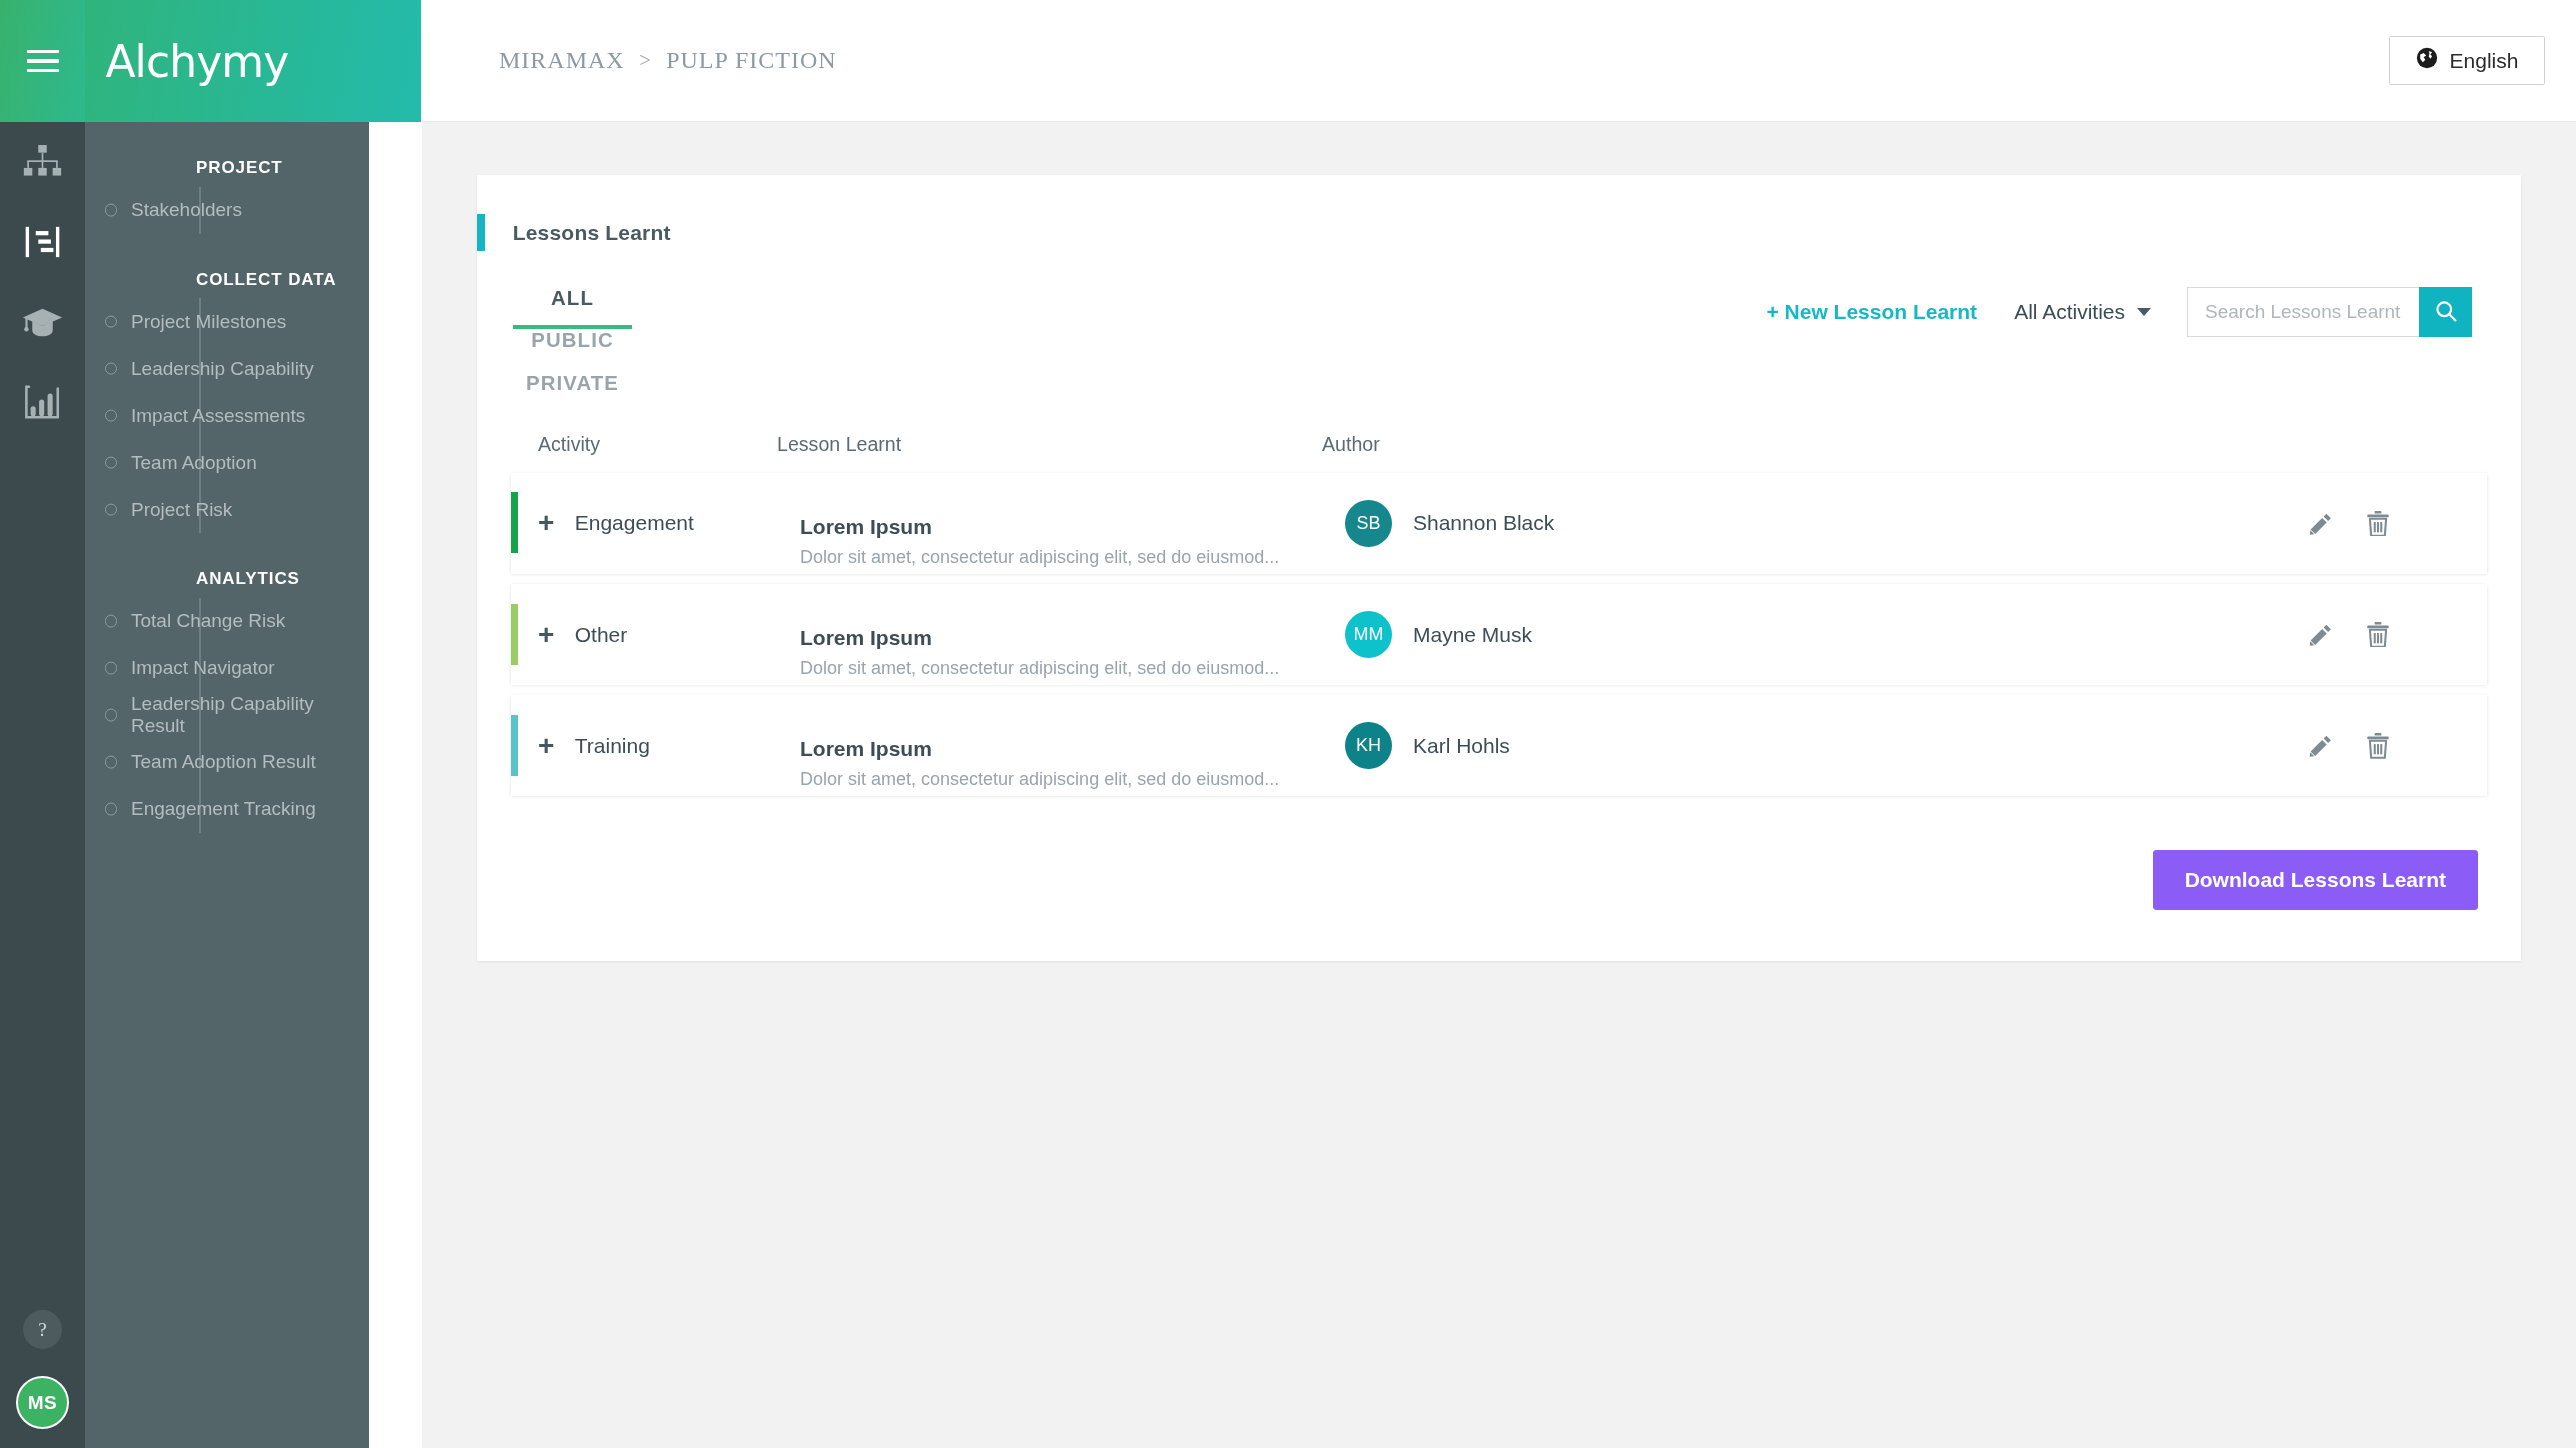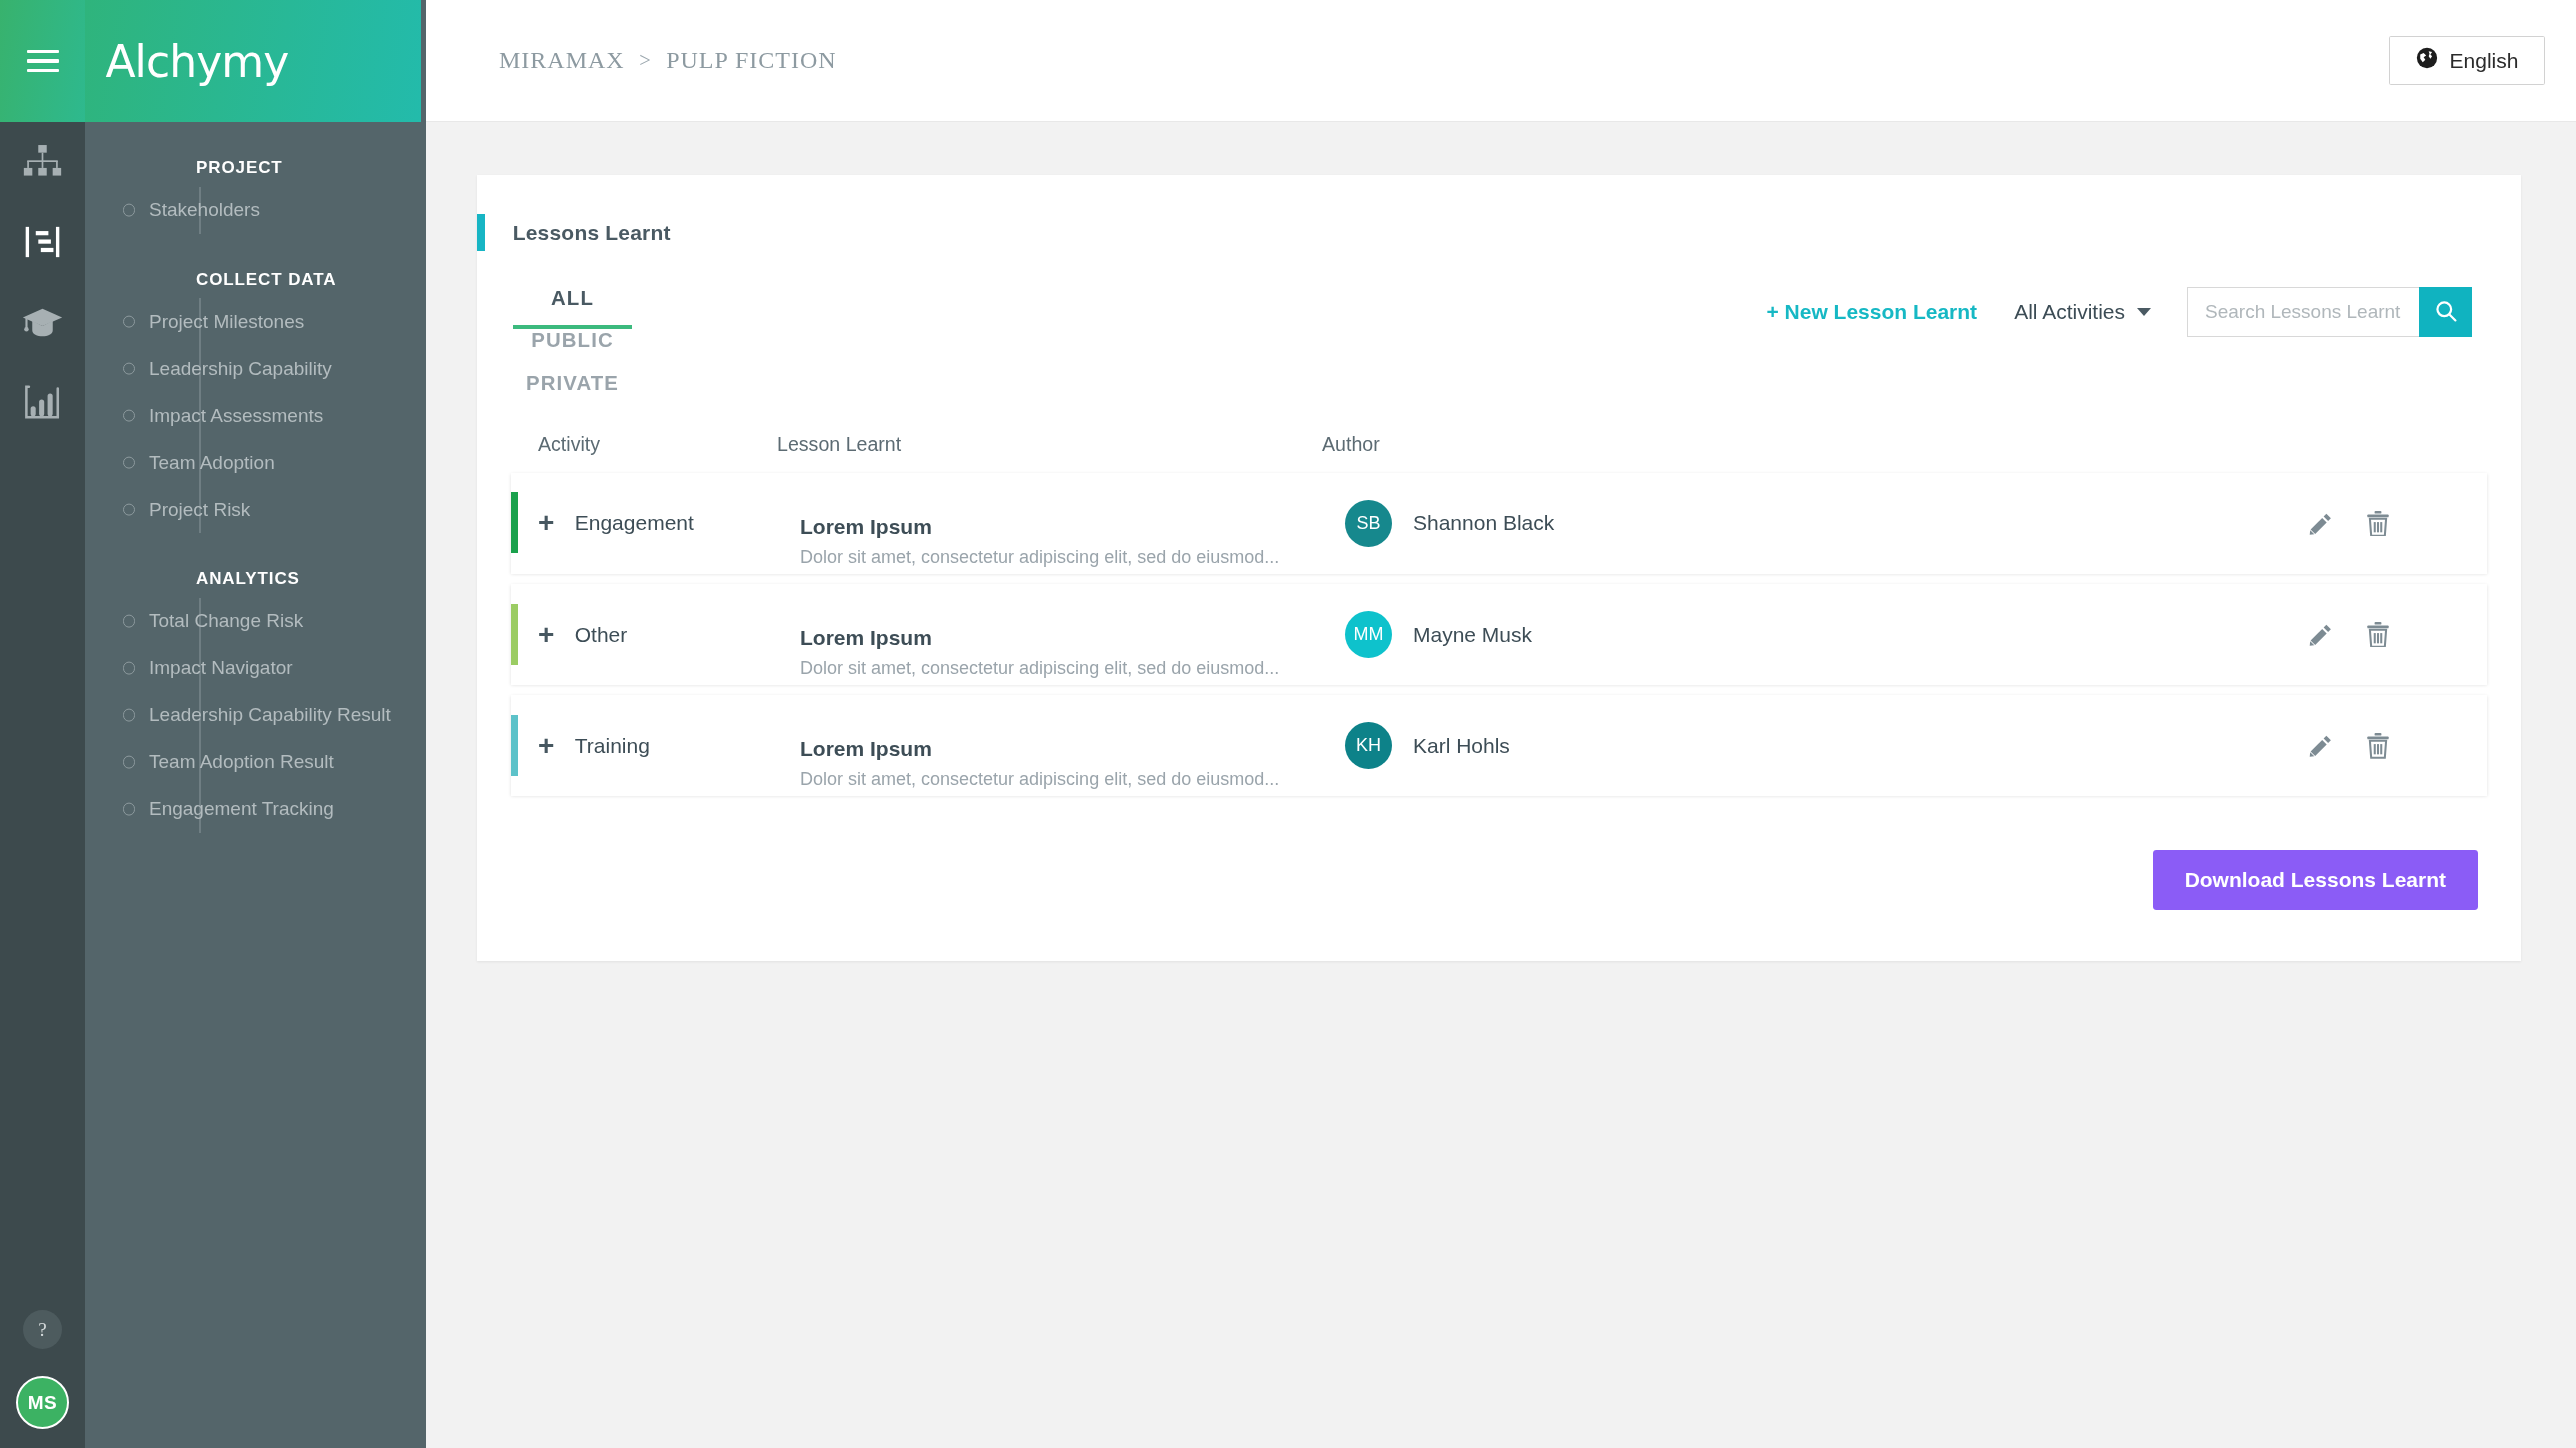--- a/index.html
+++ b/index.html
@@ -49,41 +49,41 @@
     width: 53px; height: 53px; border-radius: 50%;
     background: #3cb263; border: 2.6px solid #ffffff;
     color: #ffffff; font-size: 19px; font-weight: 600;
     display: flex; align-items: center; justify-content: center;
     margin: 0 auto; cursor: pointer; letter-spacing: 0.4px;
   }
 
   
   .nav-panel {
     position: absolute; left: 85px; top: 0;
-    width: 341px; height: 1448px;
+    width: 284px; height: 1448px;
     background: #54656a;
     z-index: 2;
   }
   .nav-logo {
     height: 122px; width: 336px;
     background: linear-gradient(100deg, #2fb47c 0%, #23bbab 100%);
     display: flex; align-items: center;
     padding-left: 20.4px;
   }
   .logo-text {
     color: #ffffff; font-size: 44px; font-weight: 500;
     letter-spacing: -0.9px; font-family: "DejaVu Sans", sans-serif;
   }
   .nav-body { padding: 36px 0 0 0; }
   .nav-section-title {
     color: #ffffff; font-size: 17px; font-weight: 700;
     letter-spacing: 0.9px; padding: 0 0 0 111px; margin-bottom: 8.5px;
   }
   .nav-section + .nav-section { margin-top: 36px; }
-  .nav-items { position: relative; padding-left: 64px; }
+  .nav-items { position: relative; padding-left: 46px; }
   .nav-items::before {
     content: ""; position: absolute;
     left: 114px; top: 0; bottom: 0; width: 1.7px;
     background: #6f7e83;
   }
   .nav-item {
     position: relative; height: 47px;
     display: flex; align-items: center;
     color: #b3bcbf; font-size: 19px; cursor: pointer;
   }

